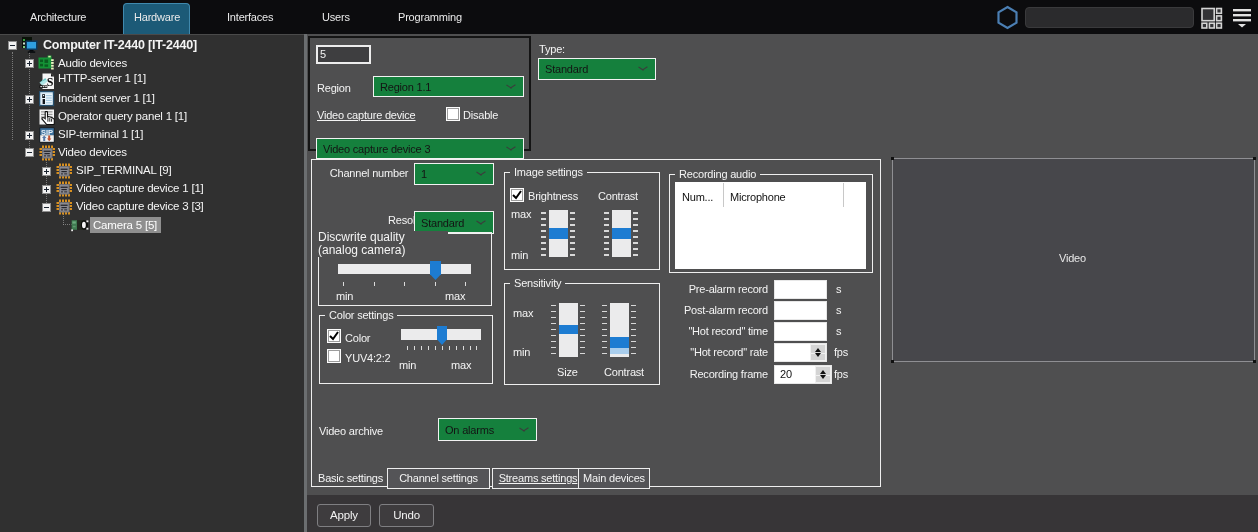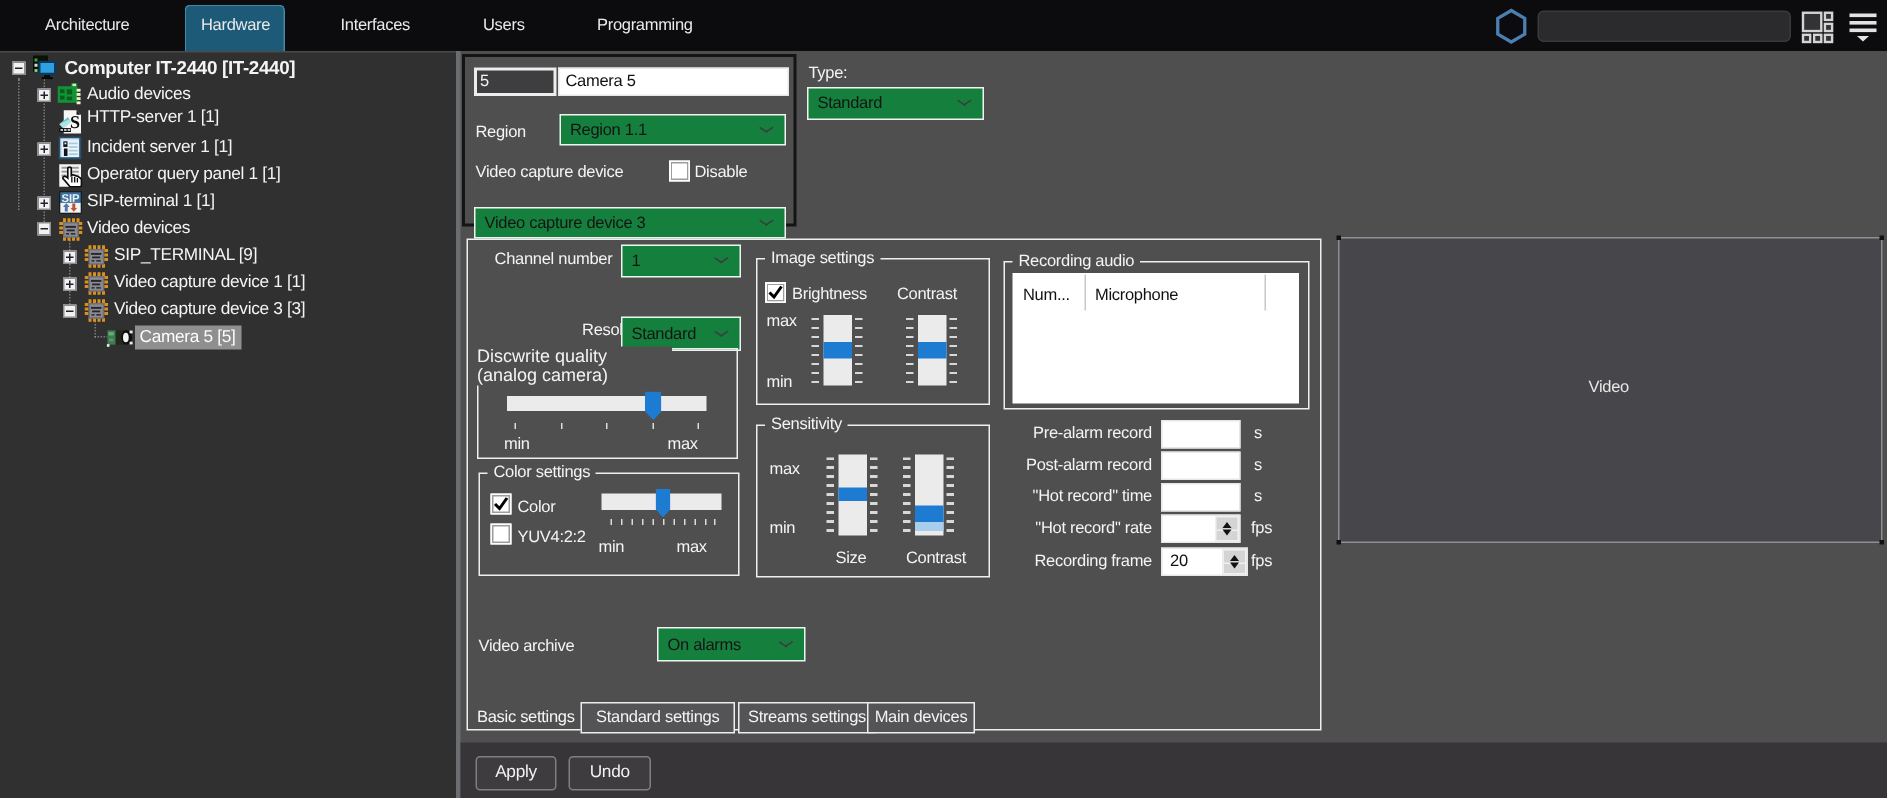--- a/index.html
+++ b/index.html
@@ -241,27 +241,26 @@
   <div class="trow" style="left:58px;top:128px;">SIP-terminal 1 [1]</div>
   <div class="trow" style="left:58px;top:145.5px;">Video devices</div>
   <div class="trow" style="left:76px;top:164px;">SIP_TERMINAL [9]</div>
   <div class="trow" style="left:76px;top:182px;">Video capture device 1 [1]</div>
   <div class="trow" style="left:76px;top:200px;">Video capture device 3 [3]</div>
   <div class="abs" style="left:90px;top:217px;width:71px;height:16px;background:#8f8f8f;"></div>
   <div class="trow" style="left:93px;top:218.5px;color:#fdfdfd;">Camera 5 [5]</div>
 
   <div class="abs" style="left:308px;top:36px;width:223px;height:115px;border:2px solid #141414;box-sizing:border-box;"></div>
   <div class="inp" style="left:316px;top:45px;width:49px;height:15px;background:#3e3e40;border:2px solid #ededed;color:#f2f2f2;line-height:15px;padding-left:2px;">5</div>
-  <div class="inp" style="left:372px;top:45px;width:148px;height:17px;line-height:17px;padding-left:4px;">Camera 5</div>
   <div class="lbl" style="left:317px;top:82px;">Region</div>
   <div class="dd" style="left:373px;top:76px;width:149px;height:19px;">
       <span>Region 1.1</span>
       <i></i>
     </div>
-  <div class="lbl" style="left:317px;top:109px;">Video capture device</div>
+  <div class="lbl" style="left:317px;top:109px;text-decoration:underline;">Video capture device</div>
   <div class="cb" style="left:446px;top:107px;"></div>
   <div class="lbl" style="left:463px;top:109px;">Disable</div>
   <div class="dd" style="left:316px;top:138px;width:206px;height:19px;">
       <span>Video capture device 3</span>
       <i></i>
     </div>
 
   <div class="lbl" style="left:539px;top:43px;">Type:</div>
   <div class="dd" style="left:538px;top:58px;width:116px;height:20px;">
       <span>Standard</span>
@@ -392,22 +391,22 @@
   <div class="lbl" style="left:834px;top:346px;">fps</div>
   <div class="lbl" style="left:834px;top:368px;">fps</div>
 
   <div class="lbl" style="left:319px;top:425px;">Video archive</div>
   <div class="dd" style="left:438px;top:418px;width:97px;height:21px;">
       <span>On alarms</span>
       <i></i>
     </div>
 
   <div class="abs" style="left:318px;top:472px;color:#f6f6f6;font-size:11px;letter-spacing:-0.2px;">Basic settings</div>
-  <div class="tabbx" style="left:387px;width:101px;">Standard settings</div>
-  <div class="tabbx" style="left:492px;width:90px;">Streams settings</div>
+  <div class="tabbx" style="left:387px;width:101px;">Channel settings</div>
+  <div class="tabbx" style="left:492px;width:90px;text-decoration:underline;">Streams settings</div>
   <div class="tabbx" style="left:578px;width:70px;">Main devices</div>
 
   <div class="abs" style="left:892px;top:158px;width:363px;height:204px;background:#47474b;border:1px solid #8f8f93;box-sizing:border-box;"></div>
   <div class="abs" style="left:1059px;top:252px;color:#e8e8e8;font-size:11px;letter-spacing:-0.2px;">Video</div>
   <div class="abs" style="left:891px;top:157px;width:3px;height:3px;background:#111;"></div>
   <div class="abs" style="left:1253px;top:157px;width:3px;height:3px;background:#111;"></div>
   <div class="abs" style="left:891px;top:360px;width:3px;height:3px;background:#111;"></div>
   <div class="abs" style="left:1253px;top:360px;width:3px;height:3px;background:#111;"></div>
 
   <div class="btn" style="left:317px;top:504px;width:52px;height:21px;line-height:21px;">Apply</div>

